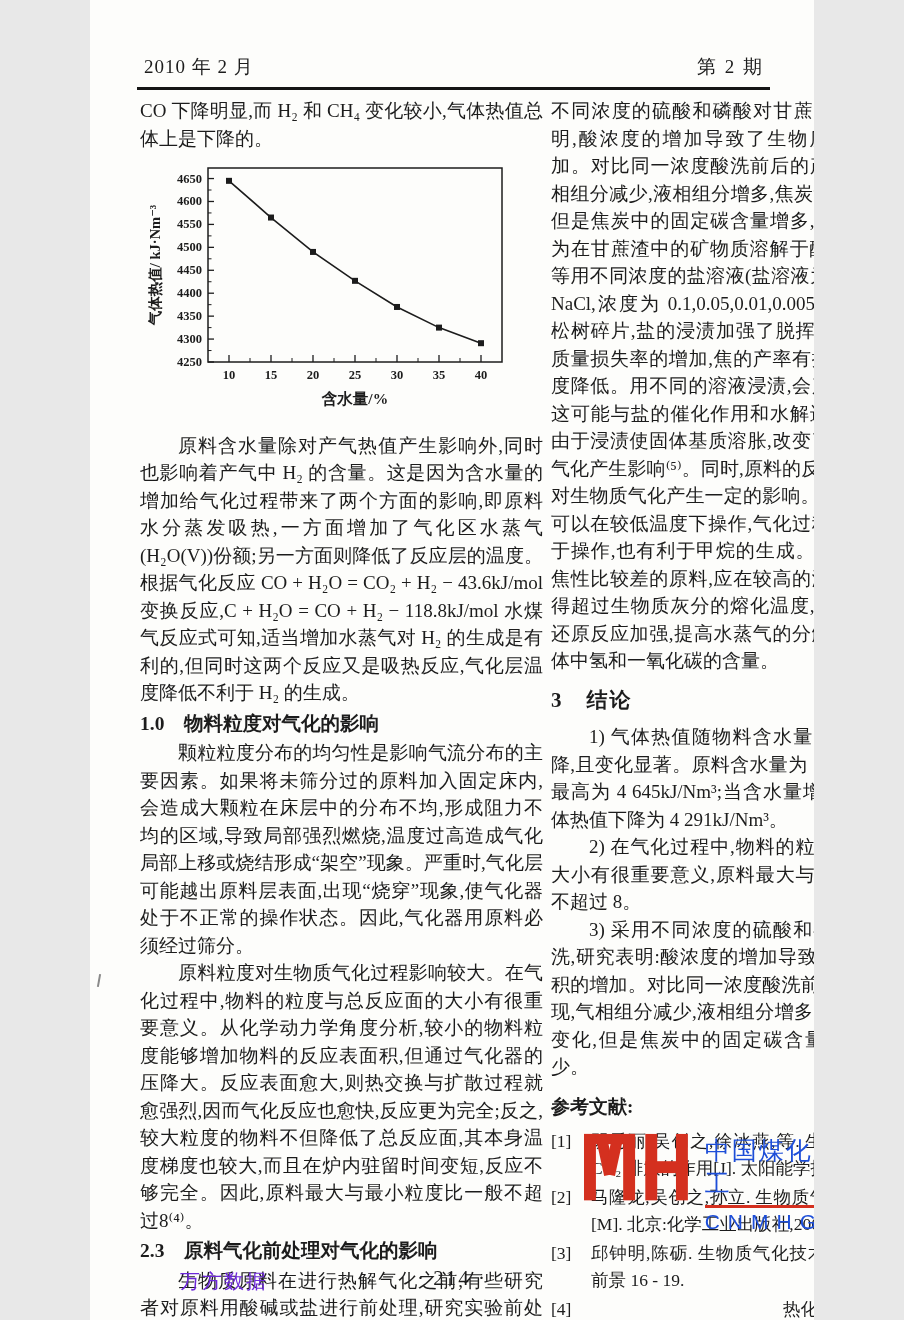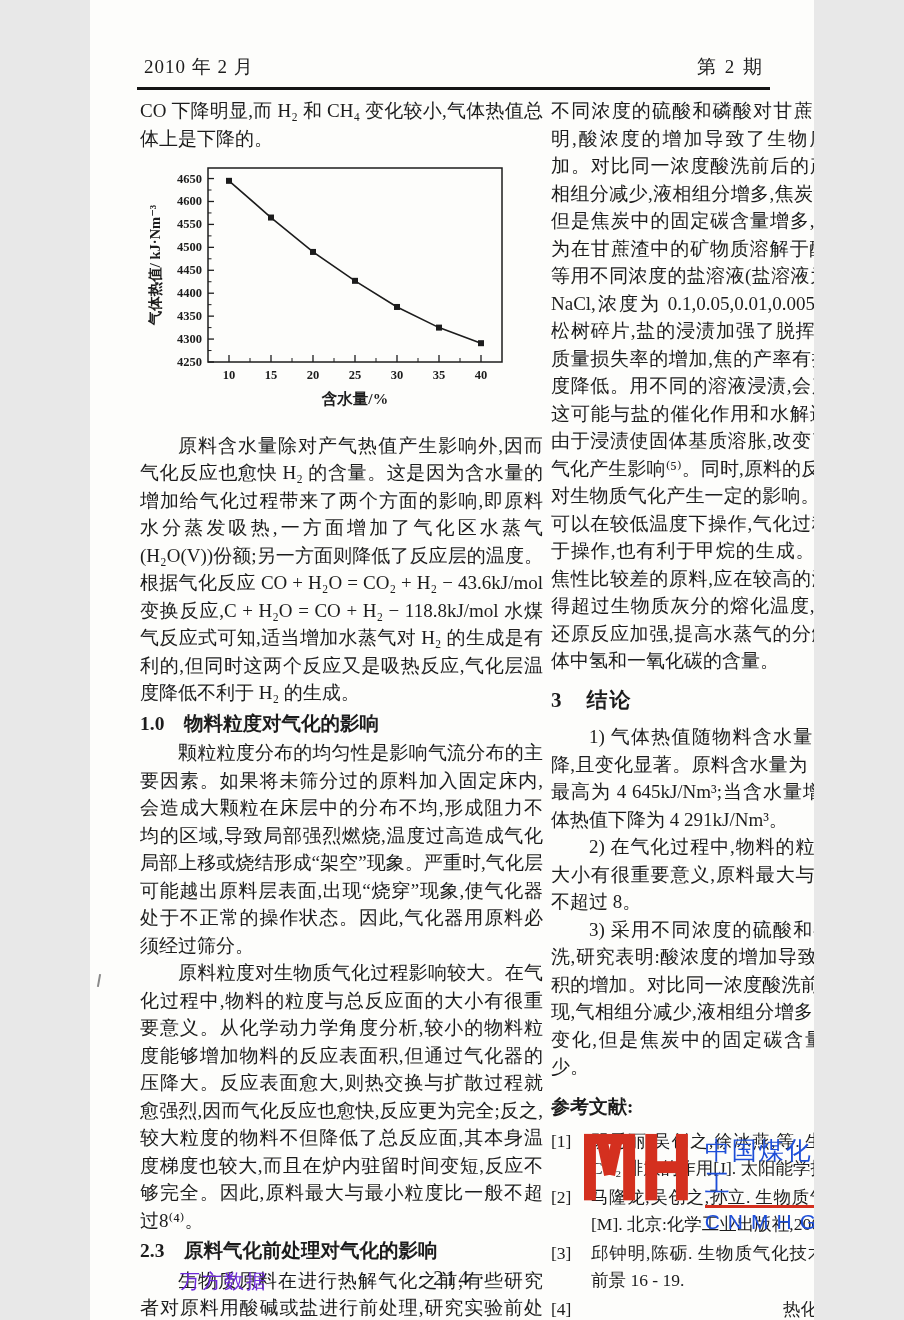--- a/index.html
+++ b/index.html
@@ -121,21 +121,21 @@
             <rect x="166" y="90.92907801418438" width="6" height="6" fill="#1c1c1c"></rect>
             <rect x="208" y="119.822695035461" width="6" height="6" fill="#1c1c1c"></rect>
             <rect x="250" y="145.96453900709218" width="6" height="6" fill="#1c1c1c"></rect>
             <rect x="292" y="166.60283687943263" width="6" height="6" fill="#1c1c1c"></rect>
             <rect x="334" y="182.19621749408984" width="6" height="6" fill="#1c1c1c"></rect>
             <text x="211" y="246" text-anchor="middle" font-size="15.5" font-weight="700" font-family="&quot;Liberation Serif&quot;,&quot;DejaVu Serif&quot;,serif" fill="#1c1c1c">含水量/%</text>
             <text x="16" y="107" text-anchor="middle" font-size="14.5" font-weight="600" font-family="&quot;Liberation Serif&quot;,&quot;DejaVu Serif&quot;,serif" fill="#1c1c1c" transform="rotate(-90 16 107)">气体热值/ kJ·Nm⁻³</text>
           </svg></div>
     </div>
 
-    <p class="body">原料含水量除对产气热值产生影响外,因而气化反应也愈快 H₂ 的含量。这是因为含水量的增加给气化过程带来了两个方面的影响,即原料水分蒸发吸热,一方面增加了气化区水蒸气(H₂O(V))份额;另一方面则降低了反应层的温度。根据气化反应 CO + H₂O = CO₂ + H₂ − 43.6kJ/mol 变换反应,C + H₂O = CO + H₂ − 118.8kJ/mol 水煤气反应式可知,适当增加水蒸气对 H₂ 的生成是有利的,但同时这两个反应又是吸热反应,气化层温度降低不利于 H₂ 的生成。</p>
+    <p class="body">原料含水量除对产气热值产生影响外,同时也影响着产气中 H₂ 的含量。这是因为含水量的增加给气化过程带来了两个方面的影响,即原料水分蒸发吸热,一方面增加了气化区水蒸气(H₂O(V))份额;另一方面则降低了反应层的温度。根据气化反应 CO + H₂O = CO₂ + H₂ − 43.6kJ/mol 变换反应,C + H₂O = CO + H₂ − 118.8kJ/mol 水煤气反应式可知,适当增加水蒸气对 H₂ 的生成是有利的,但同时这两个反应又是吸热反应,气化层温度降低不利于 H₂ 的生成。</p>
 
     <p class="h-sub">1.0　物料粒度对气化的影响</p>
     <p class="body">颗粒粒度分布的均匀性是影响气流分布的主要因素。如果将未筛分过的原料加入固定床内,会造成大颗粒在床层中的分布不均,形成阻力不均的区域,导致局部强烈燃烧,温度过高造成气化局部上移或烧结形成“架空”现象。严重时,气化层可能越出原料层表面,出现“烧穿”现象,使气化器处于不正常的操作状态。因此,气化器用原料必须经过筛分。</p>
     <p class="body">原料粒度对生物质气化过程影响较大。在气化过程中,物料的粒度与总反应面的大小有很重要意义。从化学动力学角度分析,较小的物料粒度能够增加物料的反应表面积,但通过气化器的压降大。反应表面愈大,则热交换与扩散过程就愈强烈,因而气化反应也愈快,反应更为完全;反之,较大粒度的物料不但降低了总反应面,其本身温度梯度也较大,而且在炉内驻留时间变短,反应不够完全。因此,原料最大与最小粒度比一般不超过8⁽⁴⁾。</p>
 
     <p class="h-sub">2.3　原料气化前处理对气化的影响</p>
     <p class="body">生物质原料在进行热解气化之前,有些研究者对原料用酸碱或盐进行前处理,研究实验前处理对反应产物的影响。Encinay 等在 600℃下用 CO₂ 气化时,用</p>
   </div>
 
   <div class="col col-right">

